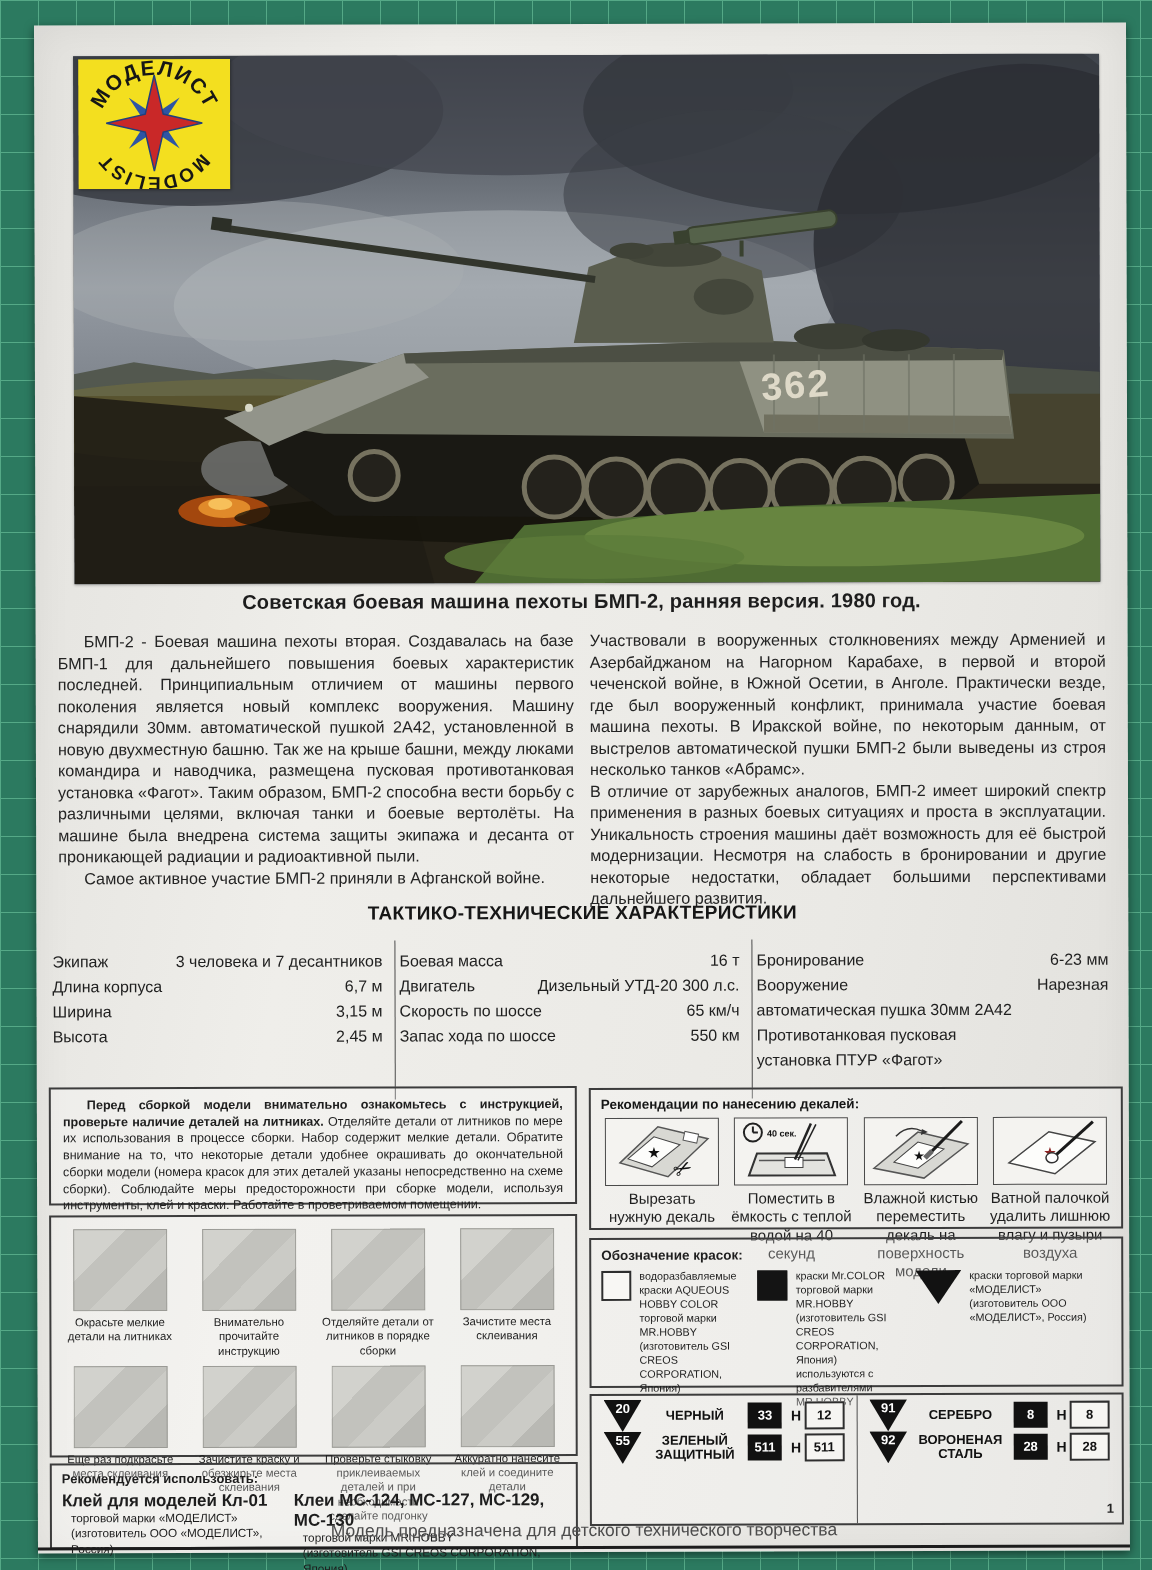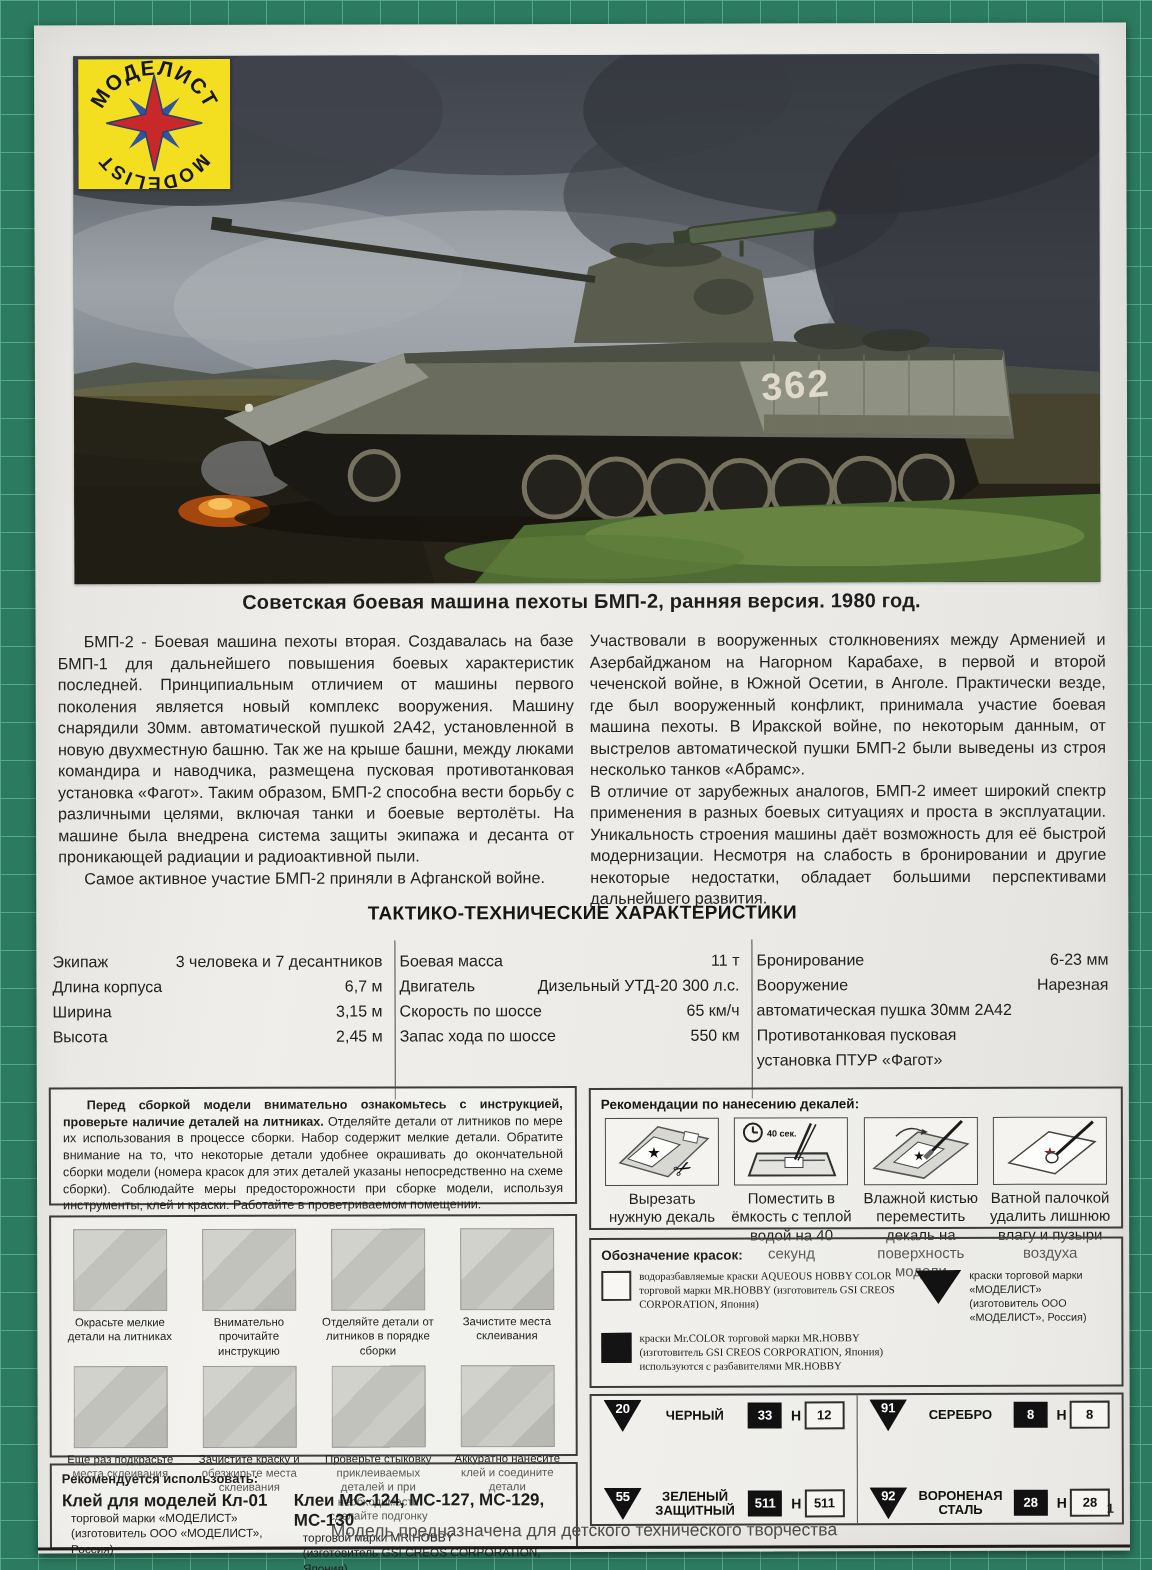--- a/index.html
+++ b/index.html
@@ -62,30 +62,30 @@
   .decals-box{left:552px;top:1064px;width:534px;height:142px;box-sizing:border-box;padding:7px 10px;}
   .decals-heading{font-size:13.5px;font-weight:bold;color:#151515;}
   .decal-steps{display:flex;justify-content:space-between;margin-top:6px;}
   .decal-step{width:122px;text-align:center;}
   .decal-illus{width:112px;height:66px;border:1.5px solid #4a4a4a;background:#f4f3f0;margin:0 auto 4px;}
   .decal-caption{font-size:15px;line-height:1.22;color:#1f1f1f;}
   
   .legend-box{left:552px;top:1214px;width:534px;height:150px;box-sizing:border-box;padding:8px 10px;color:#1e1e1e;}
   .legend-heading{font-size:13.5px;font-weight:bold;margin-bottom:6px;}
   .legend-body{display:flex;gap:14px;}
-  .legend-left{width:300px;display:flex;flex-direction:column;gap:20px;font-family:Liberation Serif, serif;}
+  .legend-left{width:300px;display:flex;gap:20px;}
   .legend-right{flex:1;}
   .legend-entry{display:flex;gap:8px;align-items:flex-start;font-size:10.8px;line-height:1.3;}
   .swatch{flex:0 0 auto;width:26px;height:26px;margin-top:2px;}
   .swatch-white{background:#f8f7f4;border:2px solid #2e2e2e;}
   .swatch-black{background:#141414;border:2px solid #141414;}
   .tri-large{flex:0 0 auto;width:46px;height:34px;background:#121212;clip-path:polygon(0 0,100% 0,50% 100%);margin-top:2px;}
   
   .paints-box{left:552px;top:1370px;width:534px;height:132px;box-sizing:border-box;display:flex;}
-  .paint-half{width:50%;display:flex;flex-direction:column;justify-content:space-between;padding:4px 0;}
+  .paint-half{width:50%;display:flex;flex-direction:column;justify-content:flex-start;padding:4px 0;}
   .paint-half + .paint-half{border-left:1.5px solid #4d4d4d;}
   .paint-row{display:flex;align-items:center;gap:9px;padding:0 12px;}
   .tri{flex:0 0 auto;width:38px;height:32px;background:#111;clip-path:polygon(0 0,100% 0,50% 100%);
        color:#fff;font-weight:bold;font-size:13px;text-align:center;line-height:17px;}
   .paint-name{flex:1;text-align:center;font-weight:bold;font-size:13px;line-height:1.1;color:#111;}
   .mr-box{flex:0 0 auto;min-width:30px;height:26px;padding:0 2px;background:#111;color:#fff;font-weight:bold;
           font-size:13px;text-align:center;line-height:26px;}
   .h-group{flex:0 0 auto;display:flex;align-items:center;}
   .h-letter{font-weight:bold;font-size:14px;margin-right:3px;color:#111;}
   .h-box{min-width:30px;height:24px;padding:0 3px;border:2px solid #2e2e2e;background:#f6f5f2;color:#111;
@@ -226,21 +226,21 @@
           <span class="val">3,15 м</span>
         </div>
       <div class="spec-row">
           <span class="lab">Высота</span>
           <span class="val">2,45 м</span>
         </div>
     </div>
     <div class="scol scol2">
       <div class="spec-row">
           <span class="lab">Боевая масса</span>
-          <span class="val">11 т</span>
+          <span class="val">16 т</span>
         </div>
       <div class="spec-row">
           <span class="lab">Двигатель</span>
           <span class="val">Дизельный УТД-20 300 л.с.</span>
         </div>
       <div class="spec-row">
           <span class="lab">Скорость по шоссе</span>
           <span class="val">65 км/ч</span>
         </div>
       <div class="spec-row">

